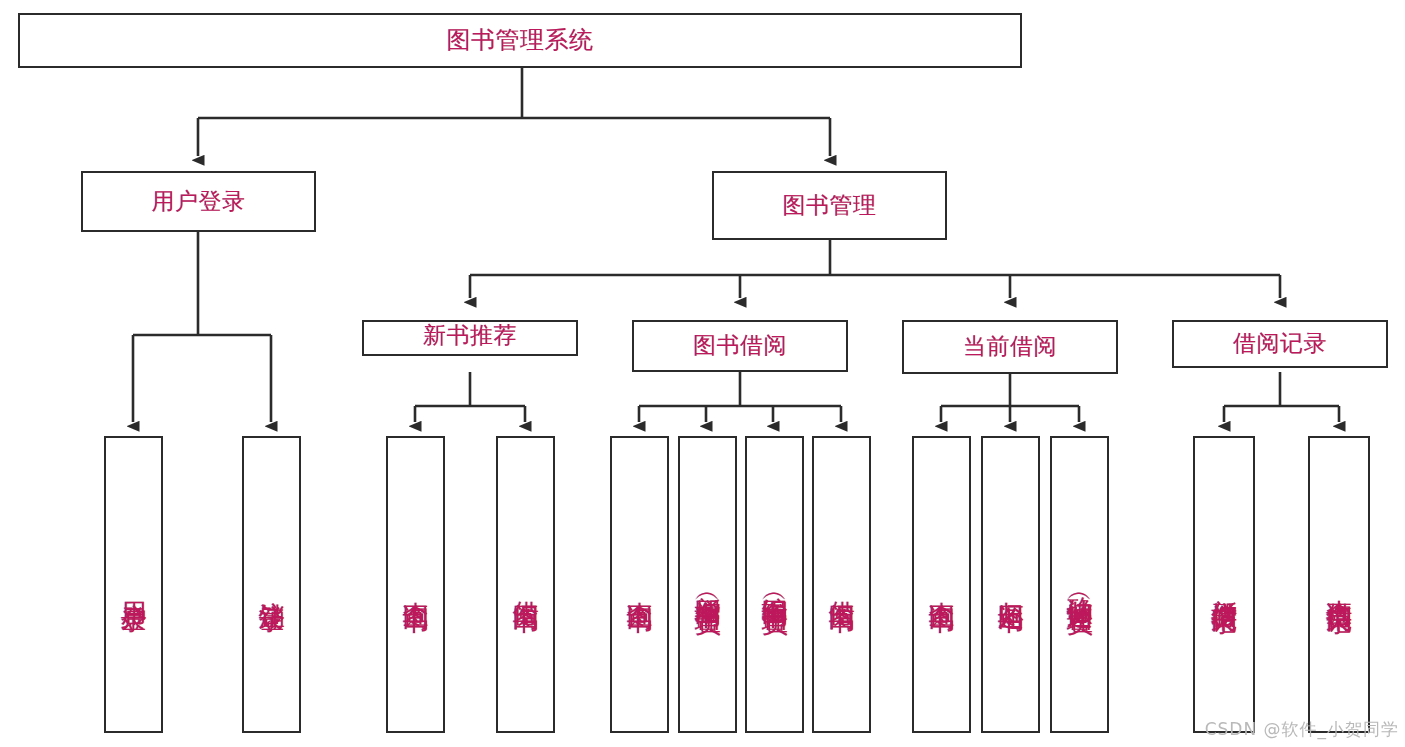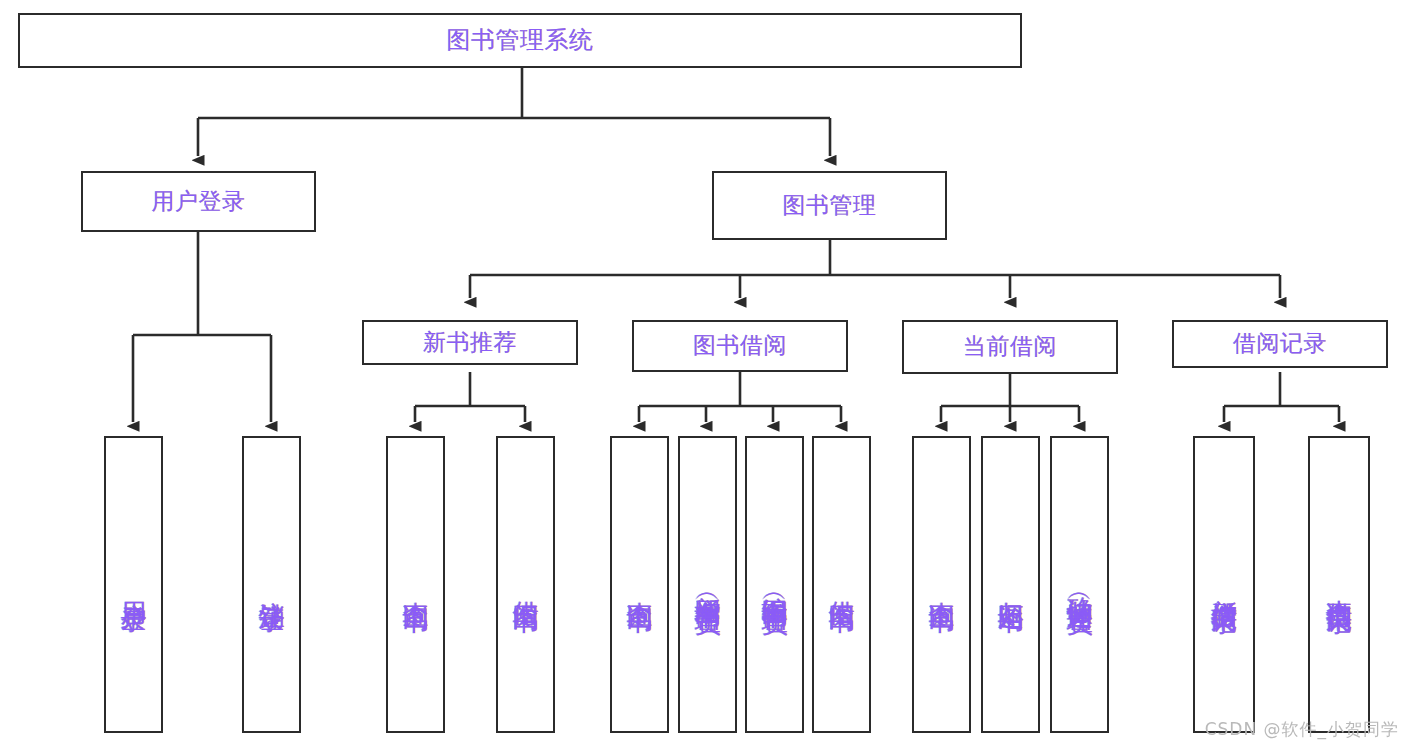--- a/index.html
+++ b/index.html
@@ -24,21 +24,21 @@
     display:flex;
     align-items:center;
     justify-content:center;
     color:#1b1b1b;
   }
   .node-label{
     font-size:23px;
     line-height:1.1;
     letter-spacing:.5px;
     white-space:nowrap;
-    color:#8b5cf6;
+    color:#be185d;
     text-shadow:0.6px 0 rgba(210,140,60,.40), -0.6px 0 rgba(70,140,210,.40);
   }
 
   
   .root{ }
   .root .node-label{font-size:24px;}
 
   
   .lvl2 .node-label,.lvl3 .node-label{font-size:23px;}
 
@@ -131,21 +131,21 @@
     <span class="node-label">图书管理系统</span>
   </div>
 
   <div class="node lvl2" style="left:81px;top:171px;width:235px;height:61px;">
     <span class="node-label">用户登录</span>
   </div>
   <div class="node lvl2" style="left:712px;top:171px;width:235px;height:69px;">
     <span class="node-label">图书管理</span>
   </div>
 
-  <div class="node lvl3" style="left:362px;top:320px;width:216px;height:45px;">
+  <div class="node lvl3" style="left:362px;top:320px;width:216px;height:36px;font-family:Liberation Mono, monospace;">
     <span class="node-label">新书推荐</span>
   </div>
   <div class="node lvl3" style="left:632px;top:320px;width:216px;height:52px;">
     <span class="node-label">图书借阅</span>
   </div>
   <div class="node lvl3" style="left:902px;top:320px;width:216px;height:54px;">
     <span class="node-label">当前借阅</span>
   </div>
   <div class="node lvl3" style="left:1172px;top:320px;width:216px;height:48px;">
     <span class="node-label">借阅记录</span>

